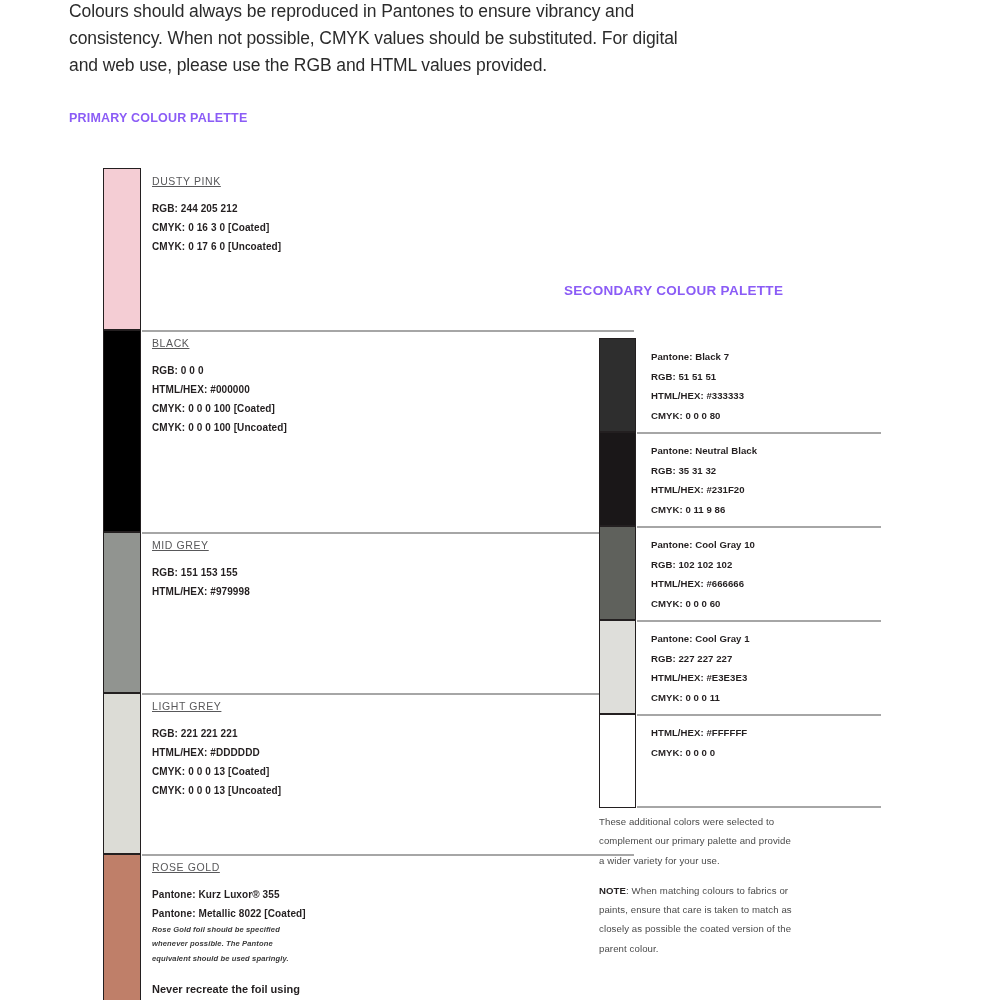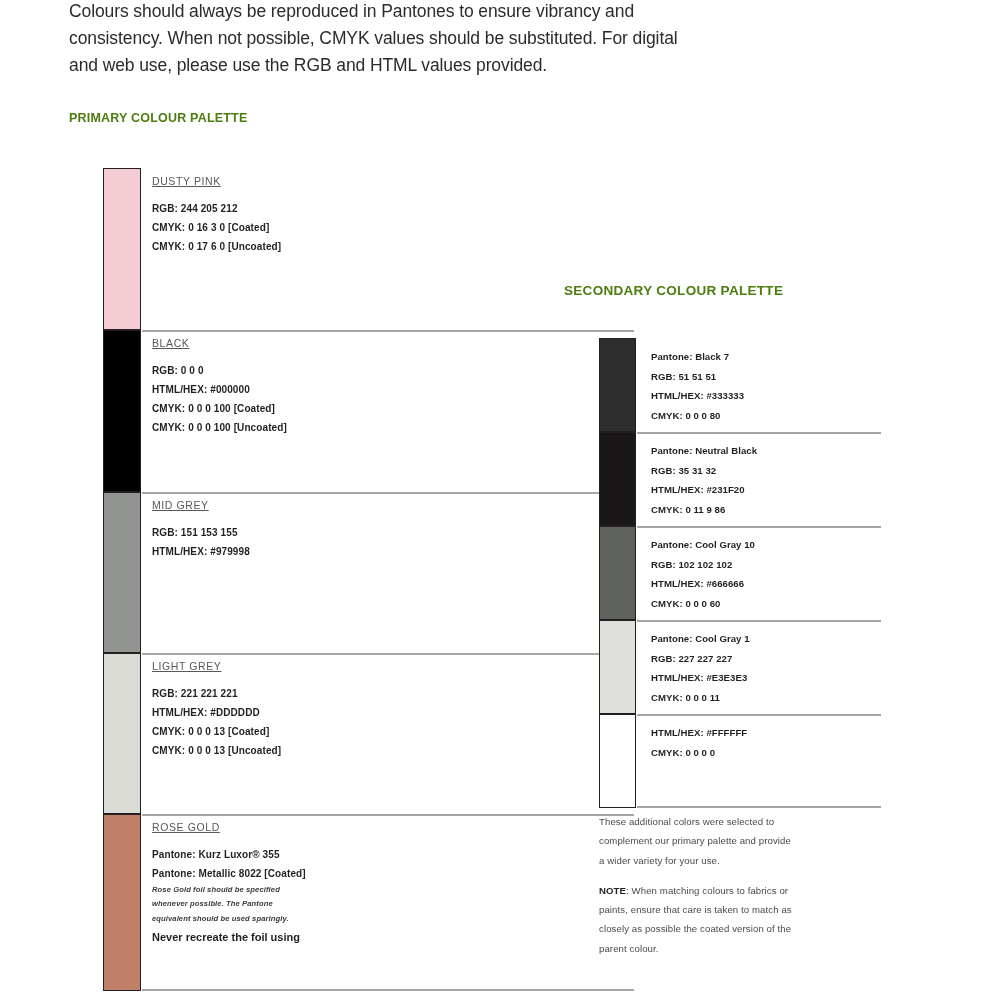--- a/index.html
+++ b/index.html
@@ -28,21 +28,21 @@
     letter-spacing: -0.1px;
   }
   .intro div { white-space: nowrap; }
 
   
   .section-heading {
     position: absolute;
     font-size: 12.5px;
     font-weight: bold;
     letter-spacing: 0.2px;
-    color: #4d7c0f;
+    color: #8b5cf6;
   }
   #primary-heading { left: 69px; top: 111px; }
   #secondary-heading {
     left: 564px;
     top: 283px;
     font-size: 13.5px;
     letter-spacing: 0.3px;
   }
 
   
@@ -101,21 +101,21 @@
     font-weight: bold;
     color: #3a3a3a;
     line-height: 14.3px;
     letter-spacing: 0.1px;
   }
   .p-note-strong {
     font-size: 11px;
     font-weight: bold;
     color: #231f20;
     line-height: 19px;
-    margin-top: 2px;
+    margin-top: 14px;
   }
   .p-bottom-rule {
     position: absolute;
     left: 39px;
     right: -246px;
     bottom: 0;
     height: 2px;
     background: #a6a6a6;
   }
 
@@ -201,21 +201,21 @@
 
     <div class="p-swatch" style="background:#F4CDD4;"></div>
     <div class="p-body">
       <div class="p-name">DUSTY PINK</div>
       <div class="p-line">RGB: 244 205 212</div>
       <div class="p-line">CMYK: 0 16 3 0 [Coated]</div>
       <div class="p-line">CMYK: 0 17 6 0 [Uncoated]</div>
     </div>
   </div>
 
-  <div class="p-row" style="height:162px;">
+  <div class="p-row" style="height:202px;">
     <div class="p-divider"></div>
     <div class="p-swatch" style="background:#000000;"></div>
     <div class="p-body">
       <div class="p-name">BLACK</div>
       <div class="p-line">RGB: 0 0 0</div>
       <div class="p-line">HTML/HEX: #000000</div>
       <div class="p-line">CMYK: 0 0 0 100 [Coated]</div>
       <div class="p-line">CMYK: 0 0 0 100 [Uncoated]</div>
     </div>
   </div>

